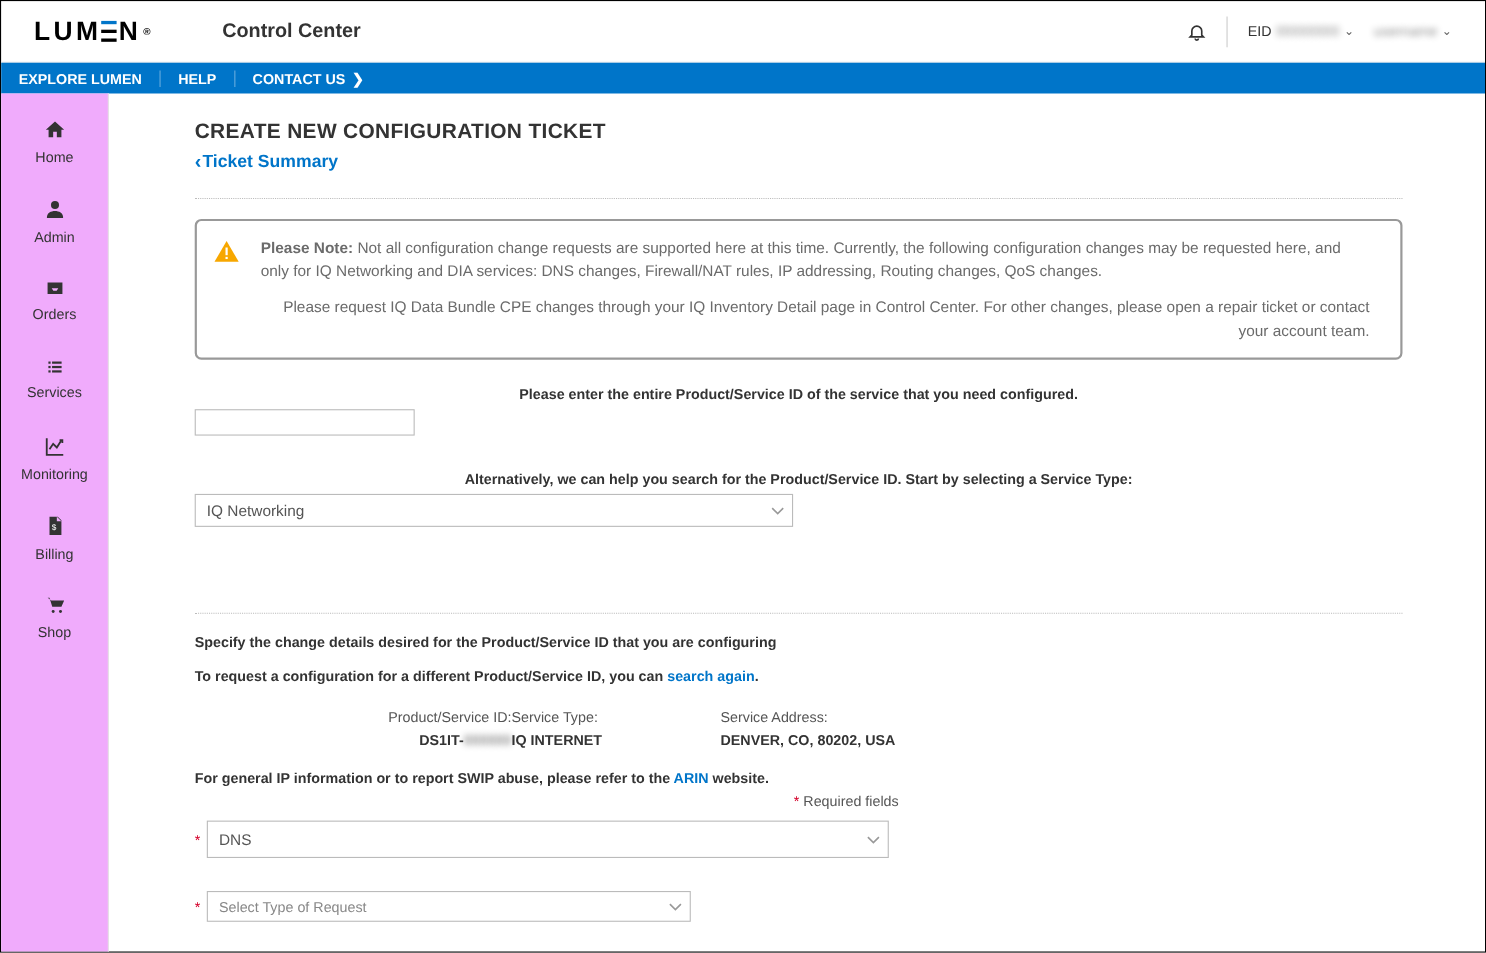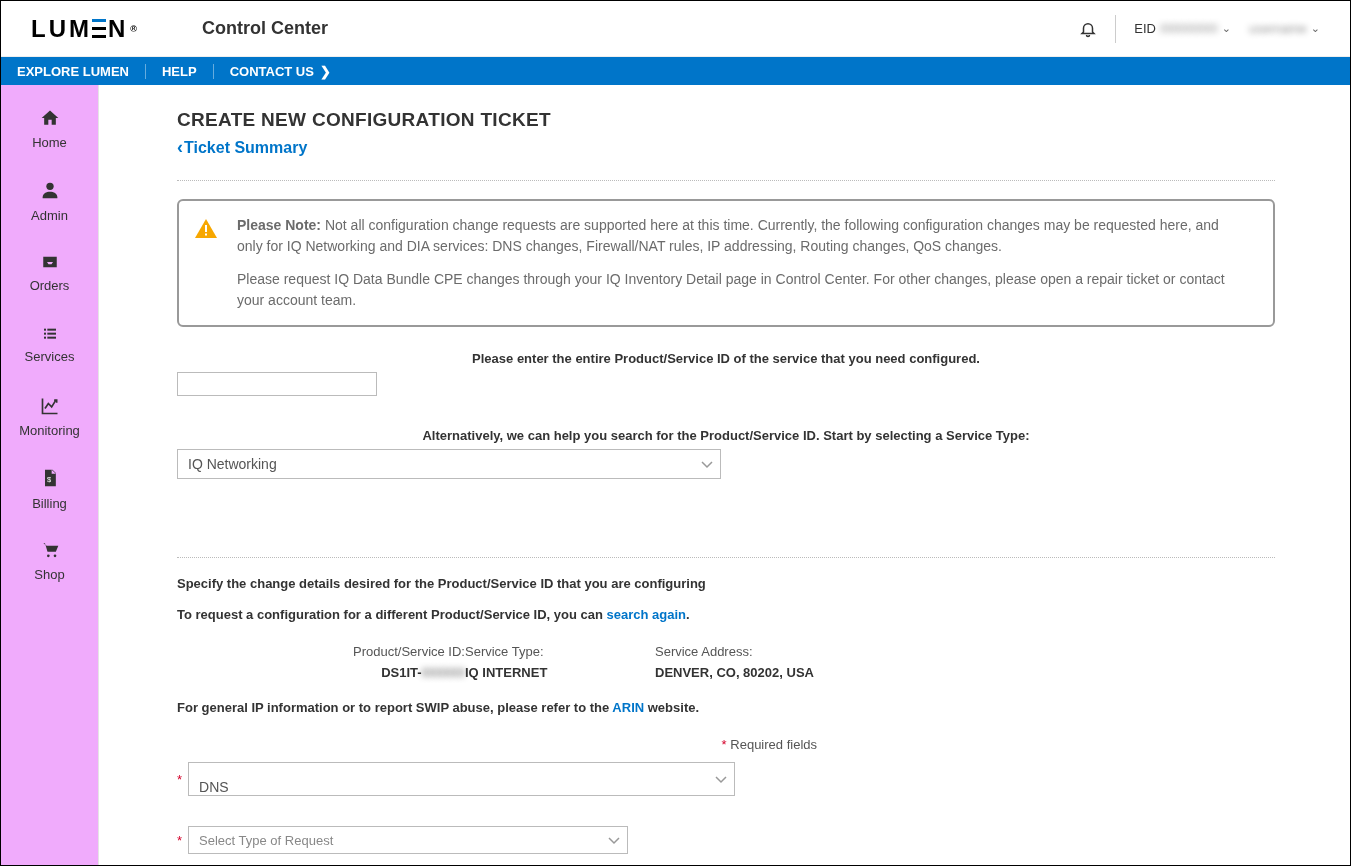--- a/index.html
+++ b/index.html
@@ -28,46 +28,46 @@
 .nav-item .ico { margin-bottom: 4px; }
 .main { flex: 1; padding: 24px 75px 0 78px; overflow: hidden; }
 .page-title { font-size: 19px; font-weight: 700; letter-spacing: .3px; color: #333; margin-bottom: 6px; }
 .back-link { color: #0075c9; font-size: 16px; font-weight: 700; text-decoration: none; display: inline-flex; align-items: center; }
 .back-link .lt { font-size: 18px; margin-right: 1px; }
 .hr { border: none; border-top: 1px dotted #bbb; margin: 22px 0 18px; }
 .note-box { border: 2px solid #999; border-radius: 6px; padding: 14px 28px 14px 14px; display: flex; gap: 18px; color: #6b6b6b; font-size: 14px; line-height: 1.5; }
 .note-box .warn-ico { flex-shrink: 0; margin-top: 2px; }
 .note-box strong { color: #6b6b6b; font-weight: 700; }
 .note-box p { margin-bottom: 12px; }
-.note-box p:last-child { margin-bottom: 0; }
+.note-box p:last-child { margin-bottom: 0; text-align: right; }
 .label { font-size: 13px; font-weight: 700; color: #333; margin-top: 24px; margin-bottom: 6px; text-align: center; }
 .txt-input { width: 200px; height: 24px; border: 1px solid #bbb; padding: 2px 6px; font-size: 13px; }
 .select-wrap { position: relative; display: inline-block; border-radius: 10px; }
 .select { border: 1px solid #bbb; height: 30px; padding: 0 30px 0 10px; font-size: 14px; color: #555; background: #fff; display: flex; align-items: center; cursor: pointer; }
 .select.small { width: 440px; height: 28px; color: #888; font-size: 13px; }
 .select-arrow { position: absolute; right: 8px; top: 50%; transform: translateY(-50%); pointer-events: none; color: #999; }
 .svc-select { width: 544px; }
 .section-sub { font-size: 13px; font-weight: 700; color: #333; margin-bottom: 16px; }
 .search-again-line { font-size: 13px; font-weight: 700; color: #333; margin-bottom: 22px; }
 .search-again-line a { color: #0075c9; text-decoration: none; }
 .details-grid { display: flex; gap: 0; margin-bottom: 20px; }
 .col { font-size: 13px; }
 .col .lbl { color: #555; margin-bottom: 6px; }
 .col .val { font-weight: 700; color: #333; }
 .col1 { width: 288px; text-align: right; }
 .col2 { width: 284px; }
 .col3 { width: 190px; }
 .col4 { flex: 1; }
-.arin-line { font-size: 13px; font-weight: 700; color: #333; margin-bottom: 22px; }
+.arin-line { font-size: 13px; font-weight: 700; color: #333; margin-bottom: 6px; }
 .arin-line a { color: #0075c9; text-decoration: none; }
 .req-fields { text-align: right; font-size: 13px; color: #555; margin-bottom: 10px; width: 640px; }
 .req-fields .ast { color: #d4002a; }
 .form-row { display: flex; align-items: center; margin-bottom: 30px; }
 .form-row .ast { color: #d4002a; font-size: 13px; margin-right: 6px; }
-.dns-select { width: 547px; height: 34px; align-items: flex-end; }
+.dns-select { width: 620px; height: 34px; }
 </style>
 </head>
 <body>
 
 <div class="header">
   <div class="logo">LUM<span class="e"></span>N<span class="reg">®</span></div>
   <div class="app-title">Control Center</div>
   <div class="header-right">
     <span class="bell">
       <svg viewBox="0 0 24 24" width="18" height="20" fill="none" stroke="#333" stroke-width="2">

